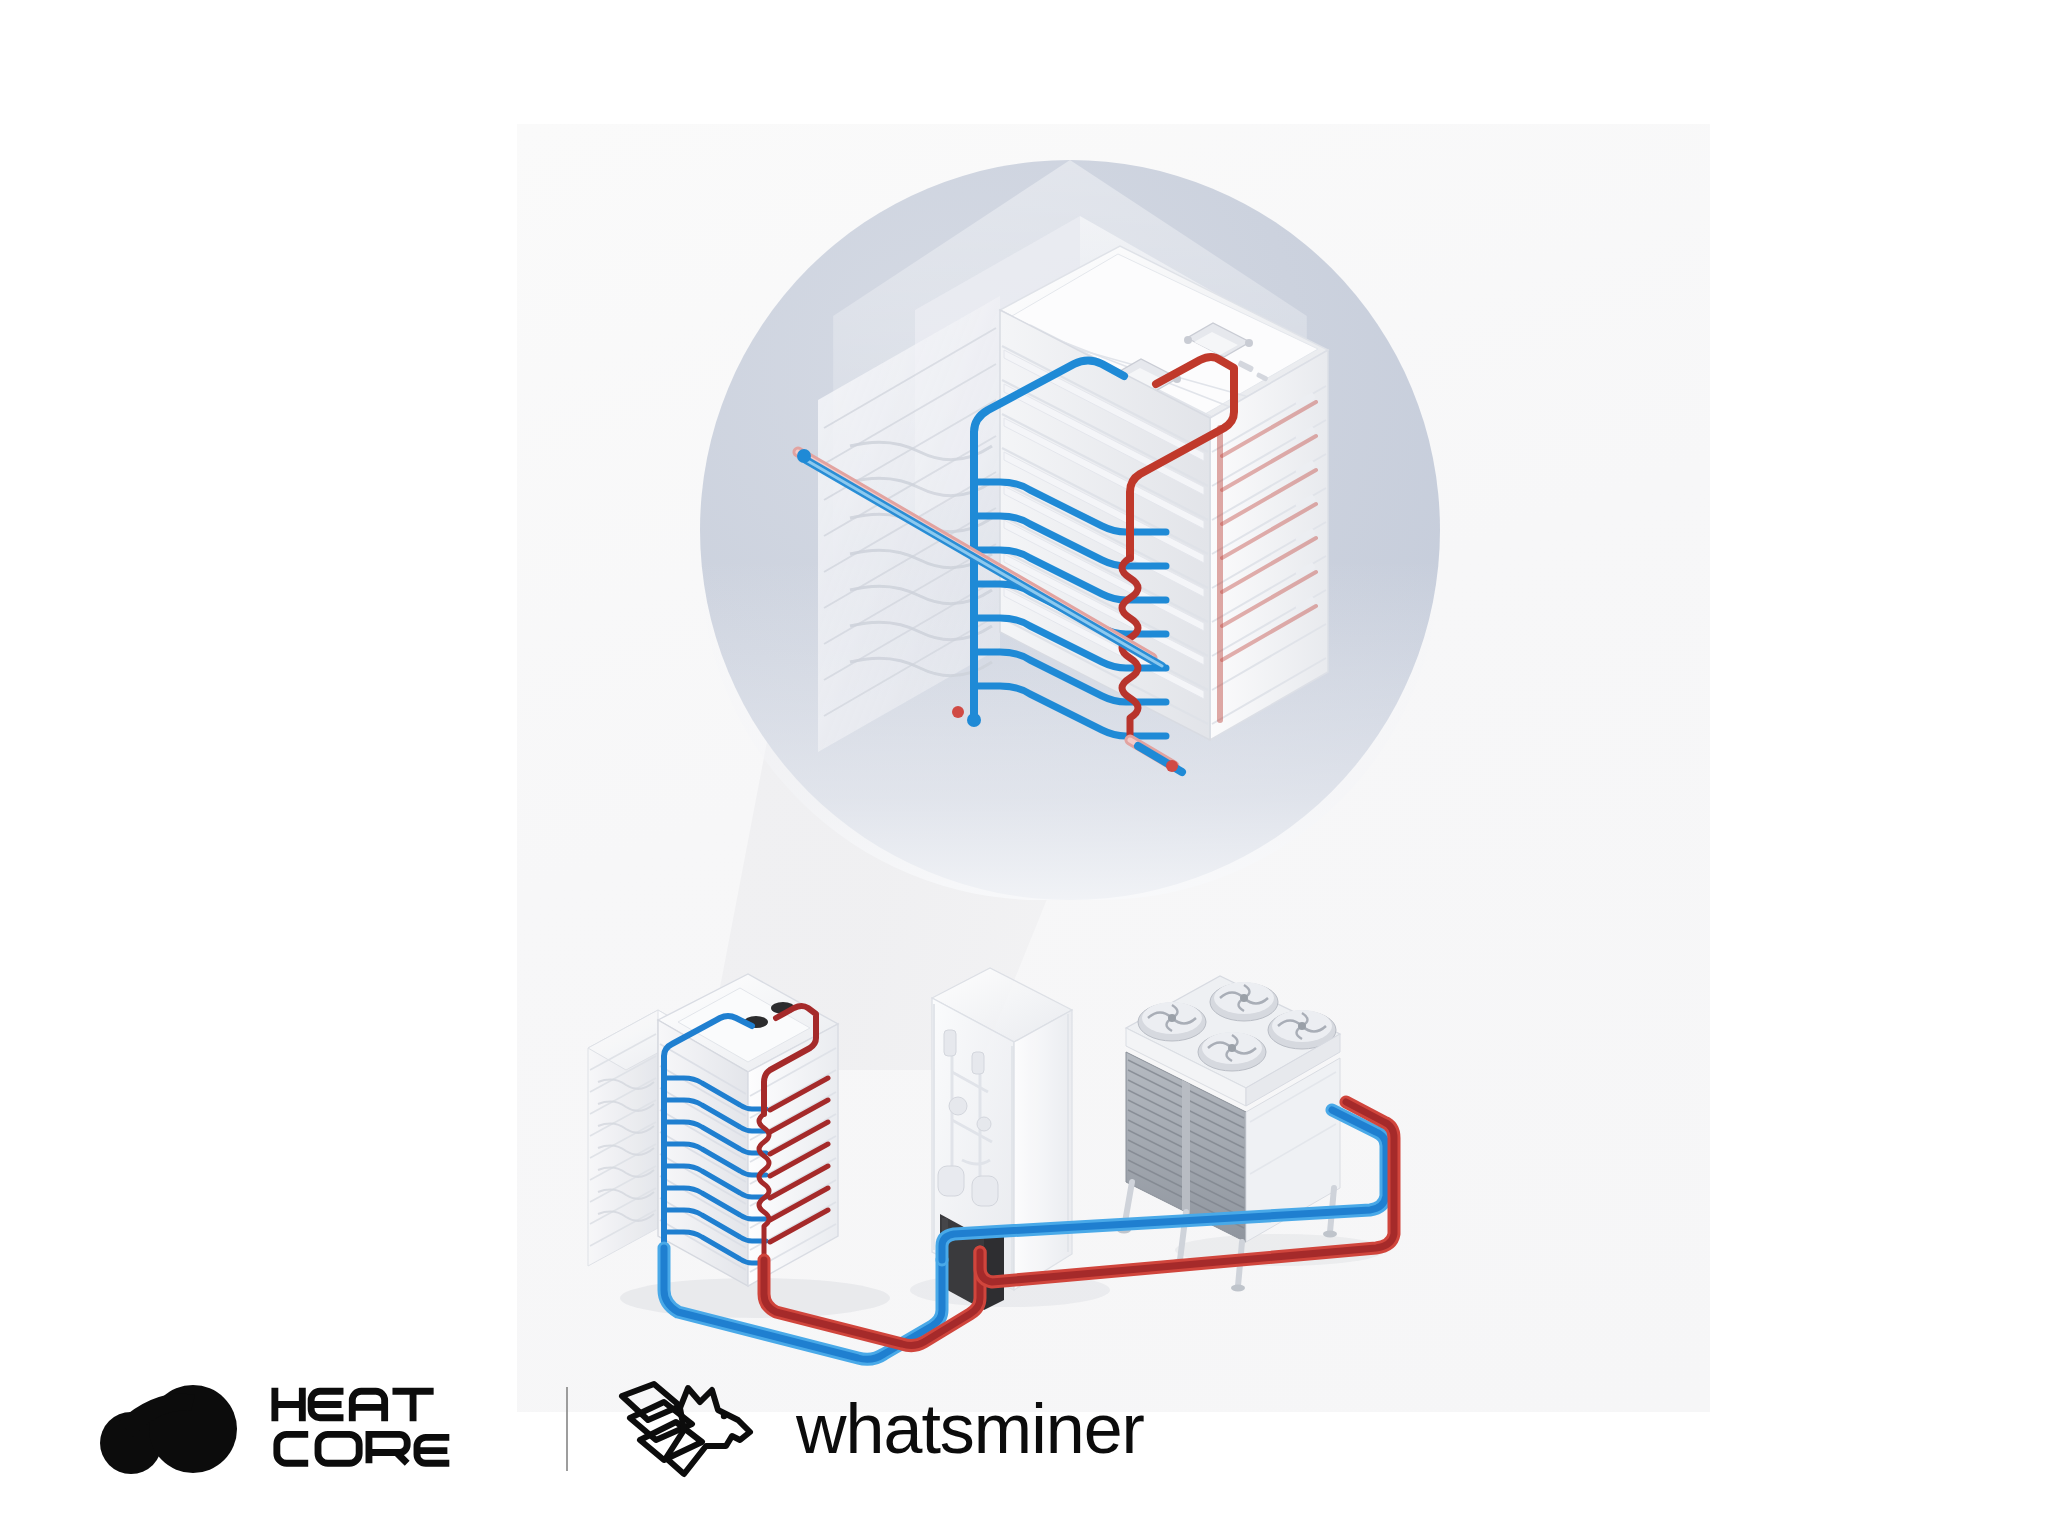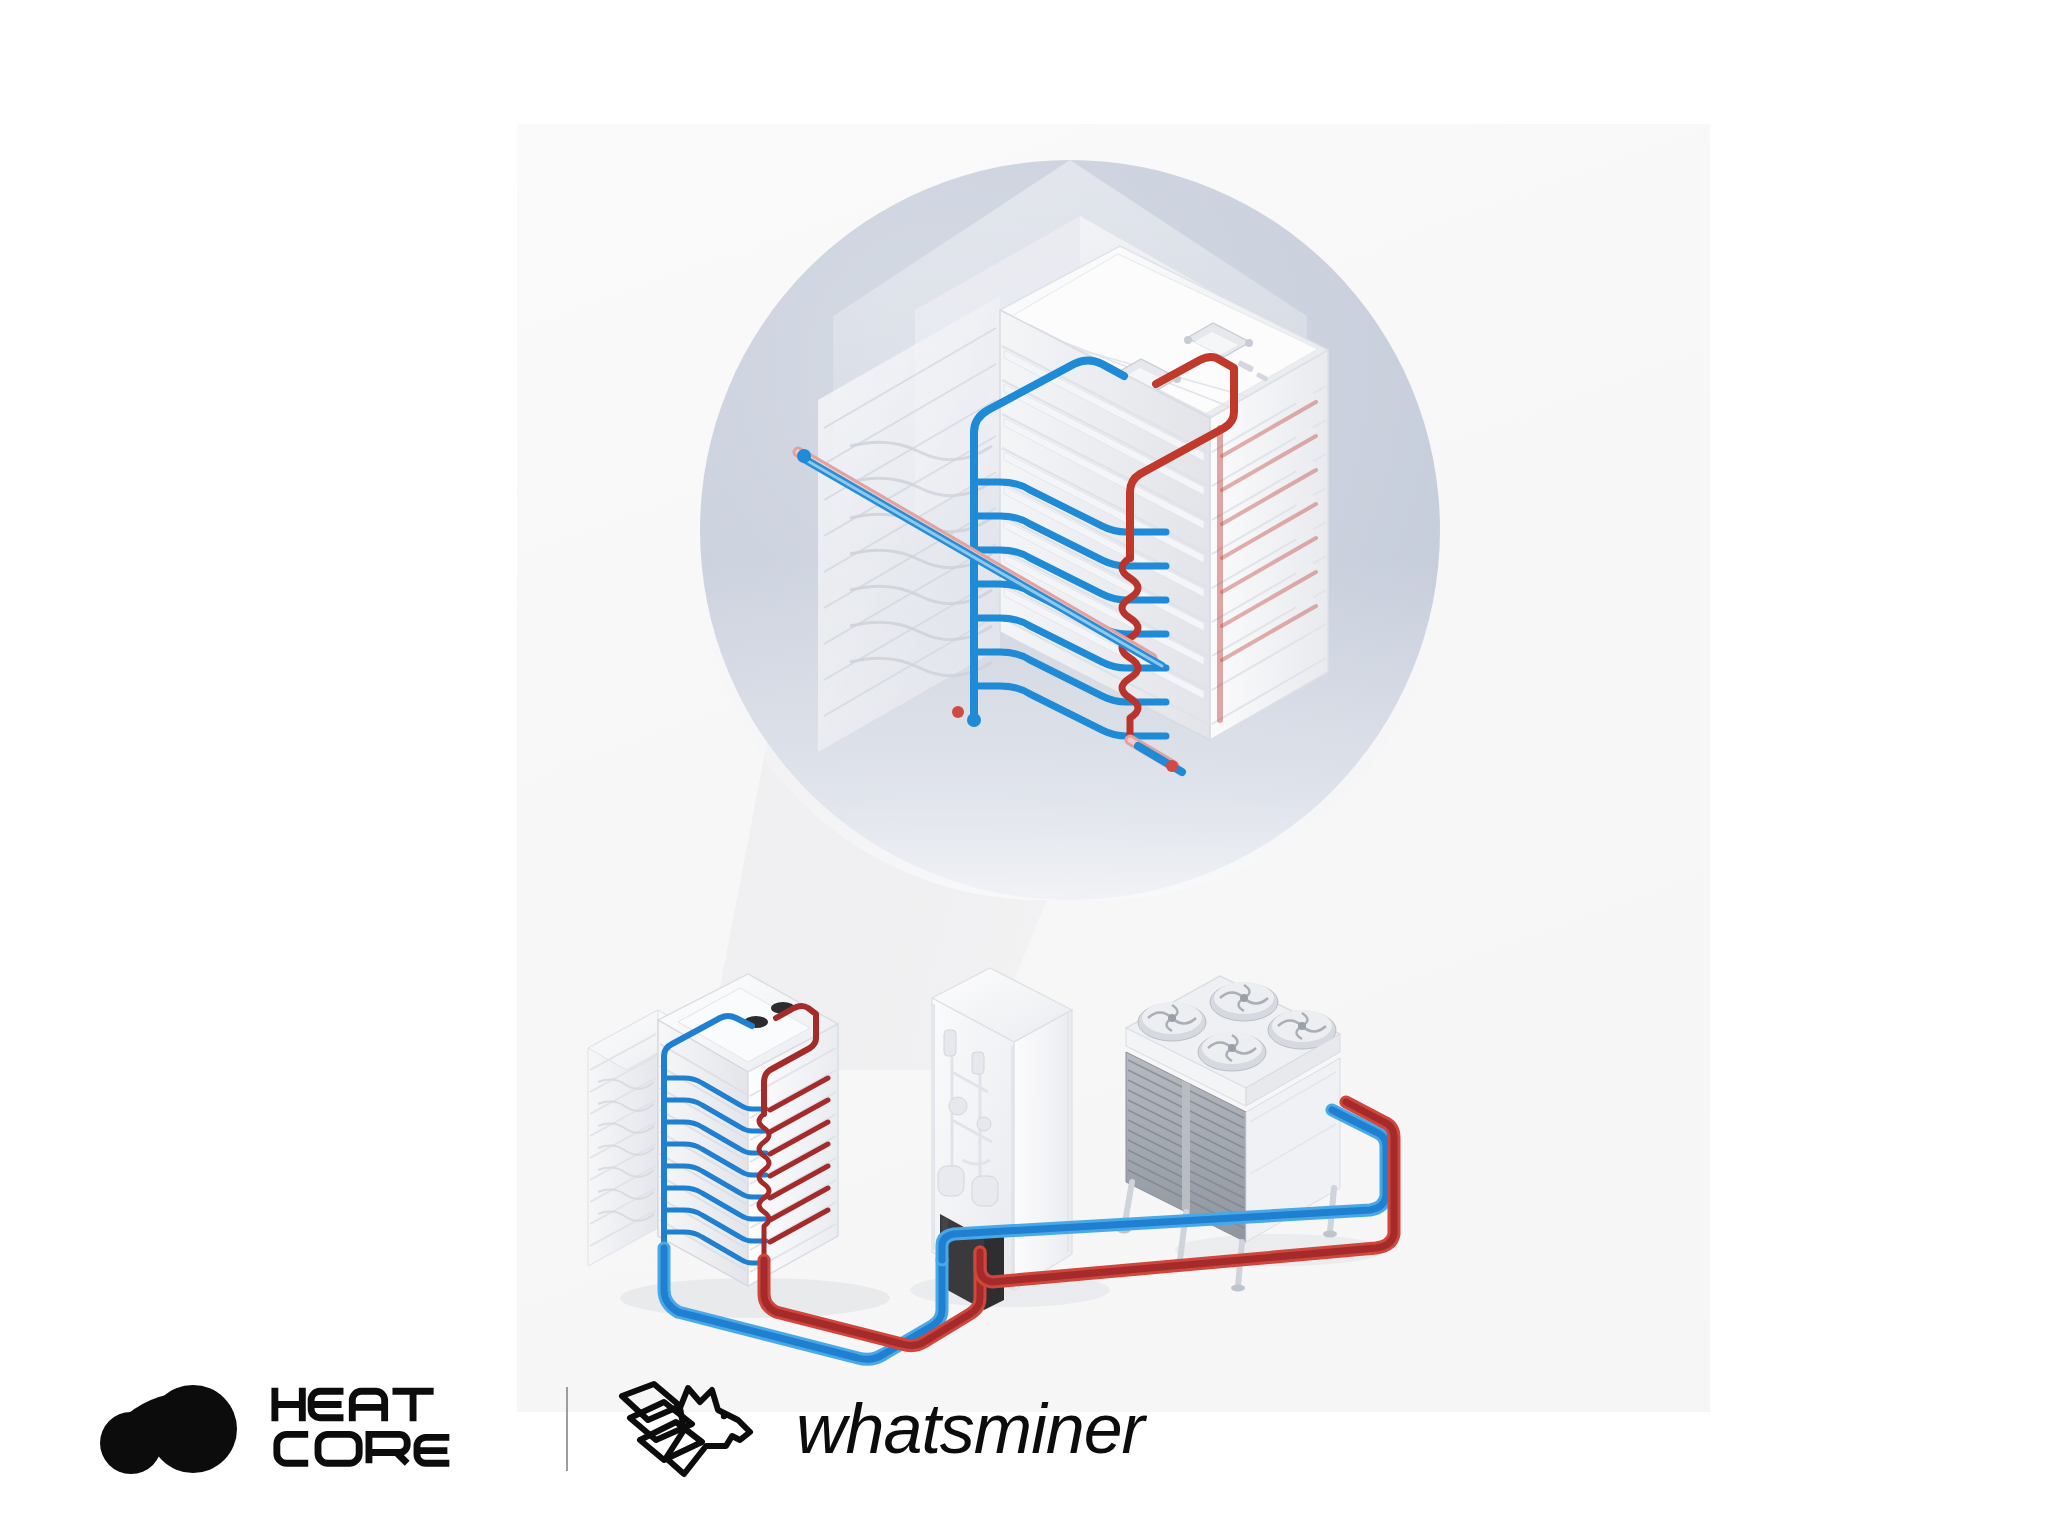--- a/index.html
+++ b/index.html
@@ -48,21 +48,21 @@
   }
   .hc-mark { width:150px; height:96px; }
   .hc-word { margin-left:24px; }
   .hc-word svg { width:245px; height:96px; }
   .divider {
     width:2px; height:84px; background:#8c8c8c; margin:0 46px 0 52px; opacity:.85;
   }
   .wm-mark { width:160px; height:110px; }
   .wm-text {
     margin-left:22px; font-size:70px; letter-spacing:-1px; color:#0c0c0c;
-    font-family:"Liberation Sans", sans-serif; font-weight:400; line-height:1;font-style:italic;
+    font-family:"Liberation Sans", sans-serif; font-weight:400; line-height:1;
   }
 </style>
 </head>
 <body>
 
 <div id="stage">
 
   <div class="panel"></div>
 
   <div class="cone"></div>

